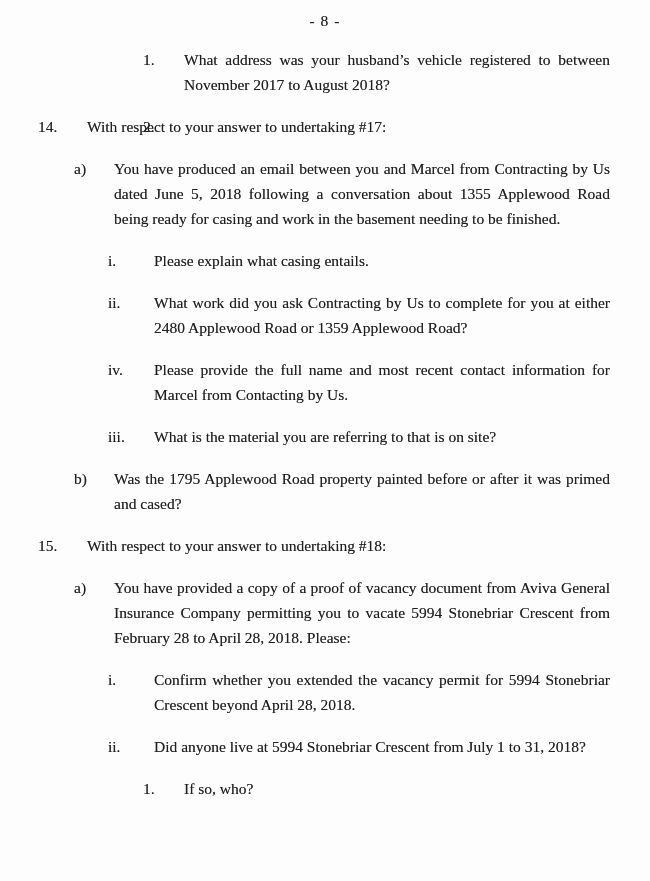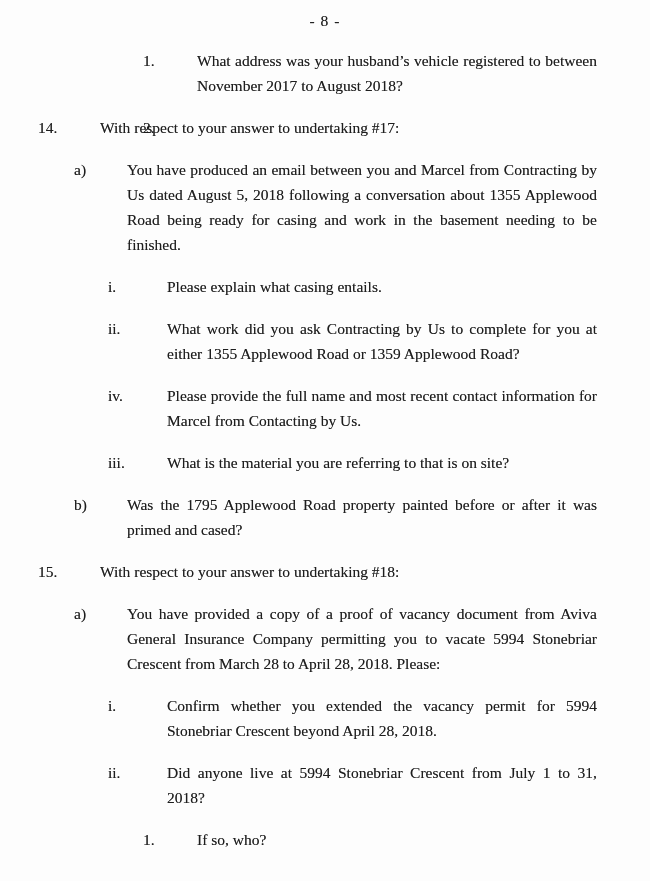--- a/index.html
+++ b/index.html
@@ -37,21 +37,21 @@
     position: relative;
     box-sizing: border-box;
     margin: 0 38px 17px 0;
   }
   .item .marker {
     position: absolute;
     top: 0;
     white-space: nowrap;
   }
   .item .text {
-    margin: 15px;
+    margin: 2px;
     text-align: justify;
   }
   .level-0 { padding-left: 85px; }
   .level-0 .marker { left: 38px; }
   .level-1 { padding-left: 112px; }
   .level-1 .marker { left: 74px; }
   .level-2 { padding-left: 152px; }
   .level-2 .marker { left: 108px; }
   .level-3 { padding-left: 182px; }
   .level-3 .marker { left: 143px; }
@@ -68,49 +68,49 @@
       </div>
       <div class="item level-3">
         <span class="marker">2.</span>
       </div>
       <div class="item level-0">
         <span class="marker">14.</span>
         <p class="text">With respect to your answer to undertaking #17:</p>
       </div>
       <div class="item level-1">
         <span class="marker">a)</span>
-        <p class="text">You have produced an email between you and Marcel from Contracting by Us dated August 5, 2018 following a conversation about 1355 Applewood Road being ready for casing and work in the basement needing to be finished.</p>
+        <p class="text">You have produced an email between you and Marcel from Contracting by Us dated June 5, 2018 following a conversation about 1355 Applewood Road being ready for casing and work in the basement needing to be finished.</p>
       </div>
       <div class="item level-2">
         <span class="marker">i.</span>
         <p class="text">Please explain what casing entails.</p>
       </div>
       <div class="item level-2">
         <span class="marker">ii.</span>
-        <p class="text">What work did you ask Contracting by Us to complete for you at either 1355 Applewood Road or 1359 Applewood Road?</p>
+        <p class="text">What work did you ask Contracting by Us to complete for you at either 2480 Applewood Road or 1359 Applewood Road?</p>
       </div>
       <div class="item level-2">
         <span class="marker">iv.</span>
         <p class="text">Please provide the full name and most recent contact information for Marcel from Contacting by Us.</p>
       </div>
       <div class="item level-2">
         <span class="marker">iii.</span>
         <p class="text">What is the material you are referring to that is on site?</p>
       </div>
       <div class="item level-1">
         <span class="marker">b)</span>
         <p class="text">Was the 1795 Applewood Road property painted before or after it was primed and cased?</p>
       </div>
       <div class="item level-0">
         <span class="marker">15.</span>
         <p class="text">With respect to your answer to undertaking #18:</p>
       </div>
       <div class="item level-1">
         <span class="marker">a)</span>
-        <p class="text">You have provided a copy of a proof of vacancy document from Aviva General Insurance Company permitting you to vacate 5994 Stonebriar Crescent from March 28 to April 28, 2018. Please:</p>
+        <p class="text">You have provided a copy of a proof of vacancy document from Aviva General Insurance Company permitting you to vacate 5994 Stonebriar Crescent from February 28 to April 28, 2018. Please:</p>
       </div>
       <div class="item level-2">
         <span class="marker">i.</span>
         <p class="text">Confirm whether you extended the vacancy permit for 5994 Stonebriar Crescent beyond April 28, 2018.</p>
       </div>
       <div class="item level-2">
         <span class="marker">ii.</span>
         <p class="text">Did anyone live at 5994 Stonebriar Crescent from July 1 to 31, 2018?</p>
       </div>
       <div class="item level-3">

